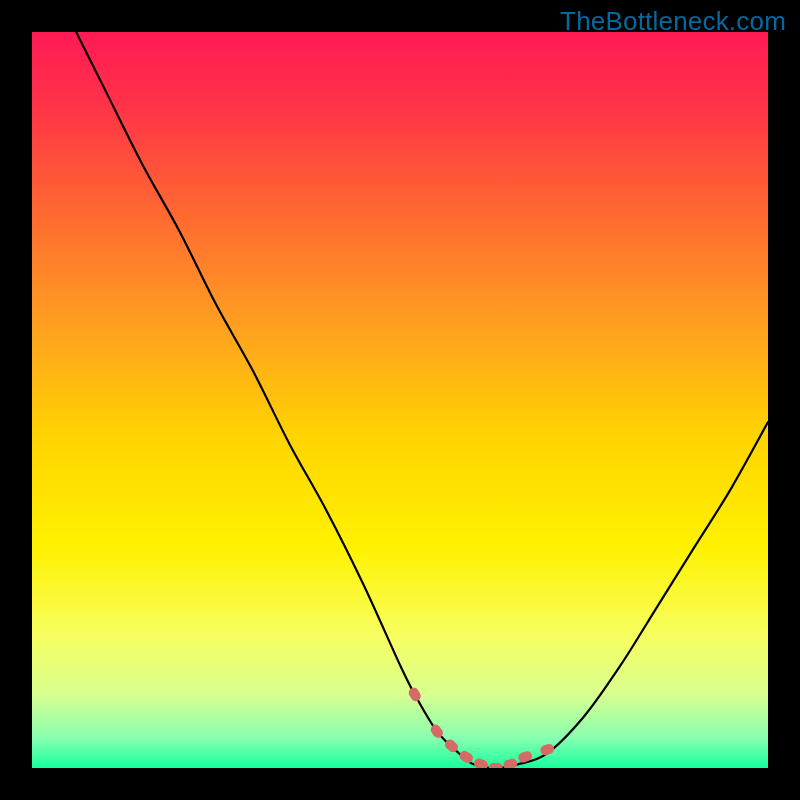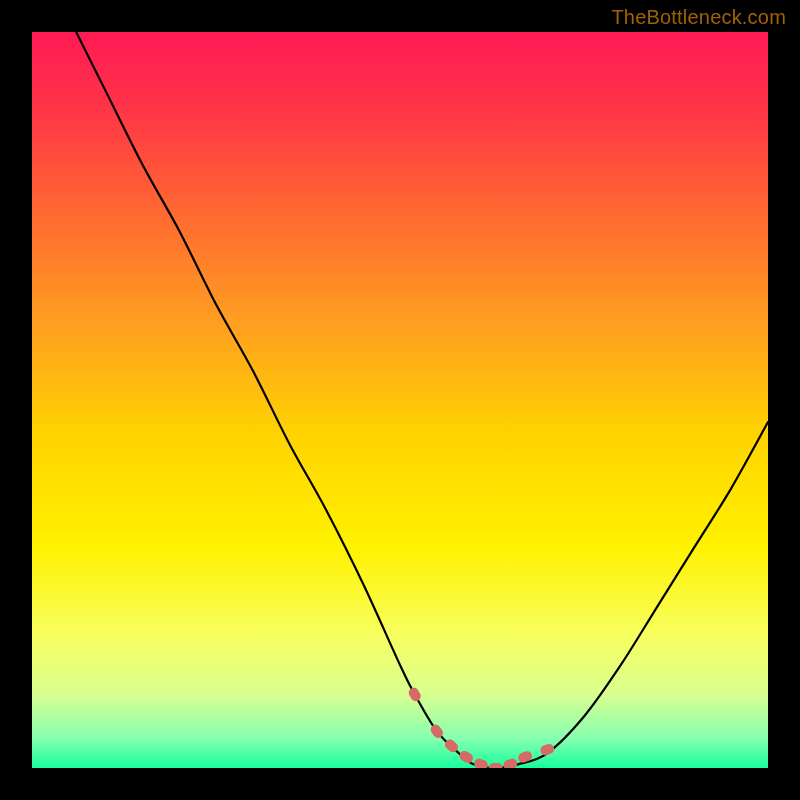--- a/index.html
+++ b/index.html
@@ -8,22 +8,22 @@
     position: relative;
     width: 800px;
     height: 800px;
     background: #000;
   }
   .watermark {
     position: absolute;
     top: 6px;
     right: 14px;
     font-family: Arial, Helvetica, sans-serif;
-    font-size: 20px;
-    color: #a16207;
+    font-size: 26px;
+    color: #0369a1;
     font-weight: 400;
     letter-spacing: 0.2px;
   }
   .plot {
     position: absolute;
     left: 32px;
     top: 32px;
     width: 736px;
     height: 736px;
   }

